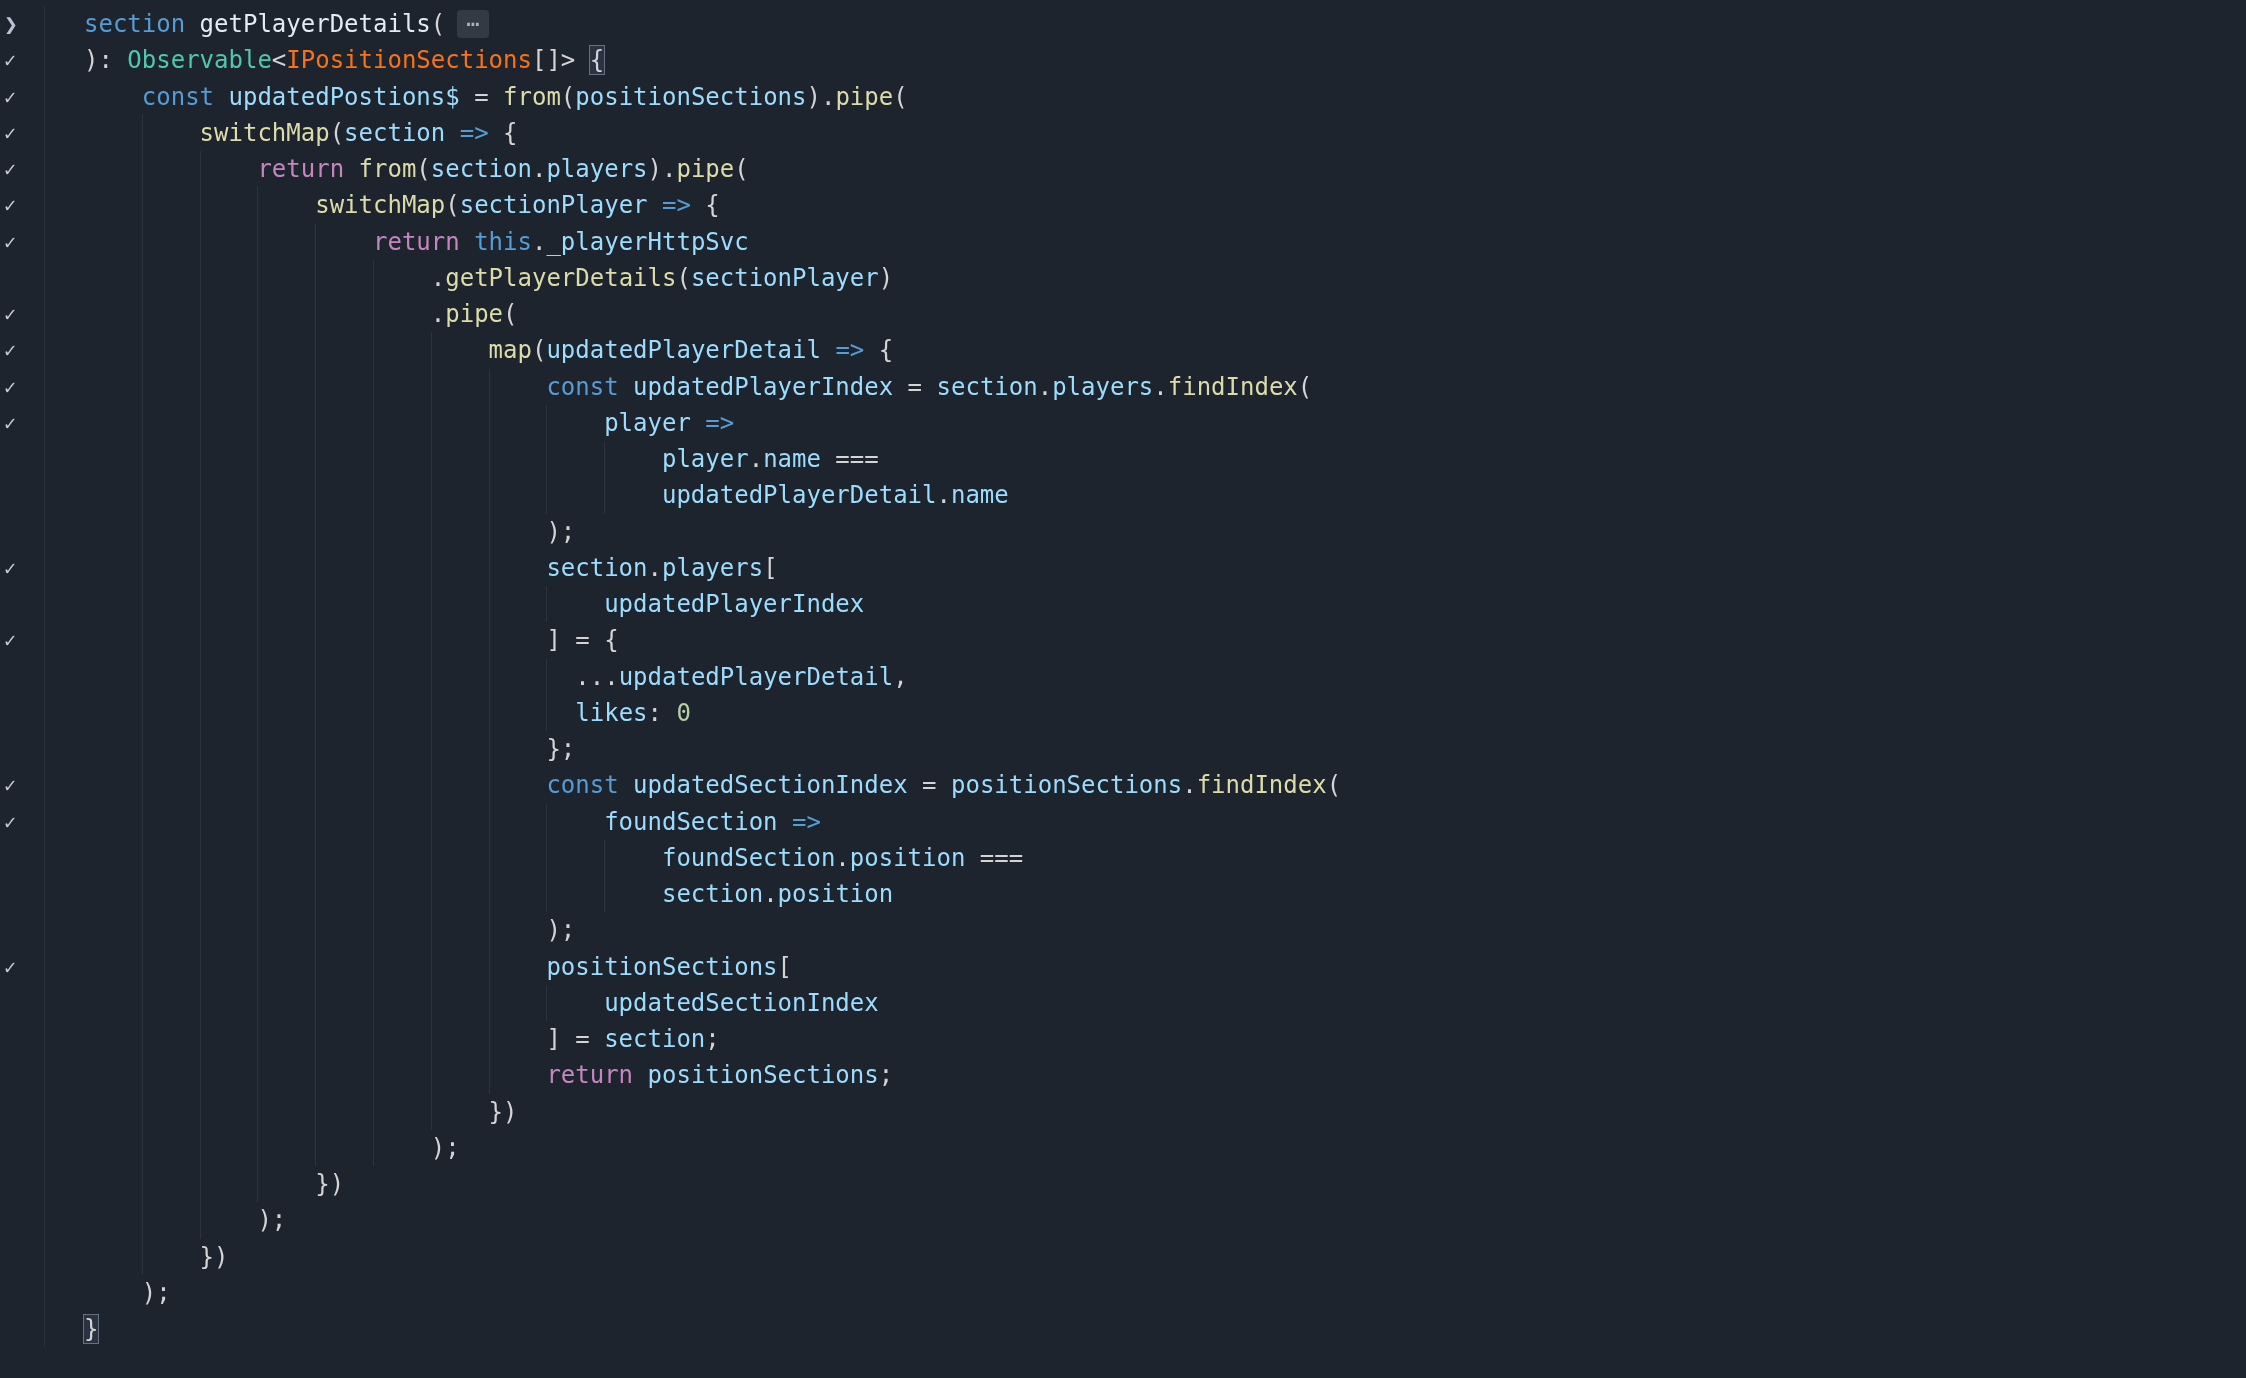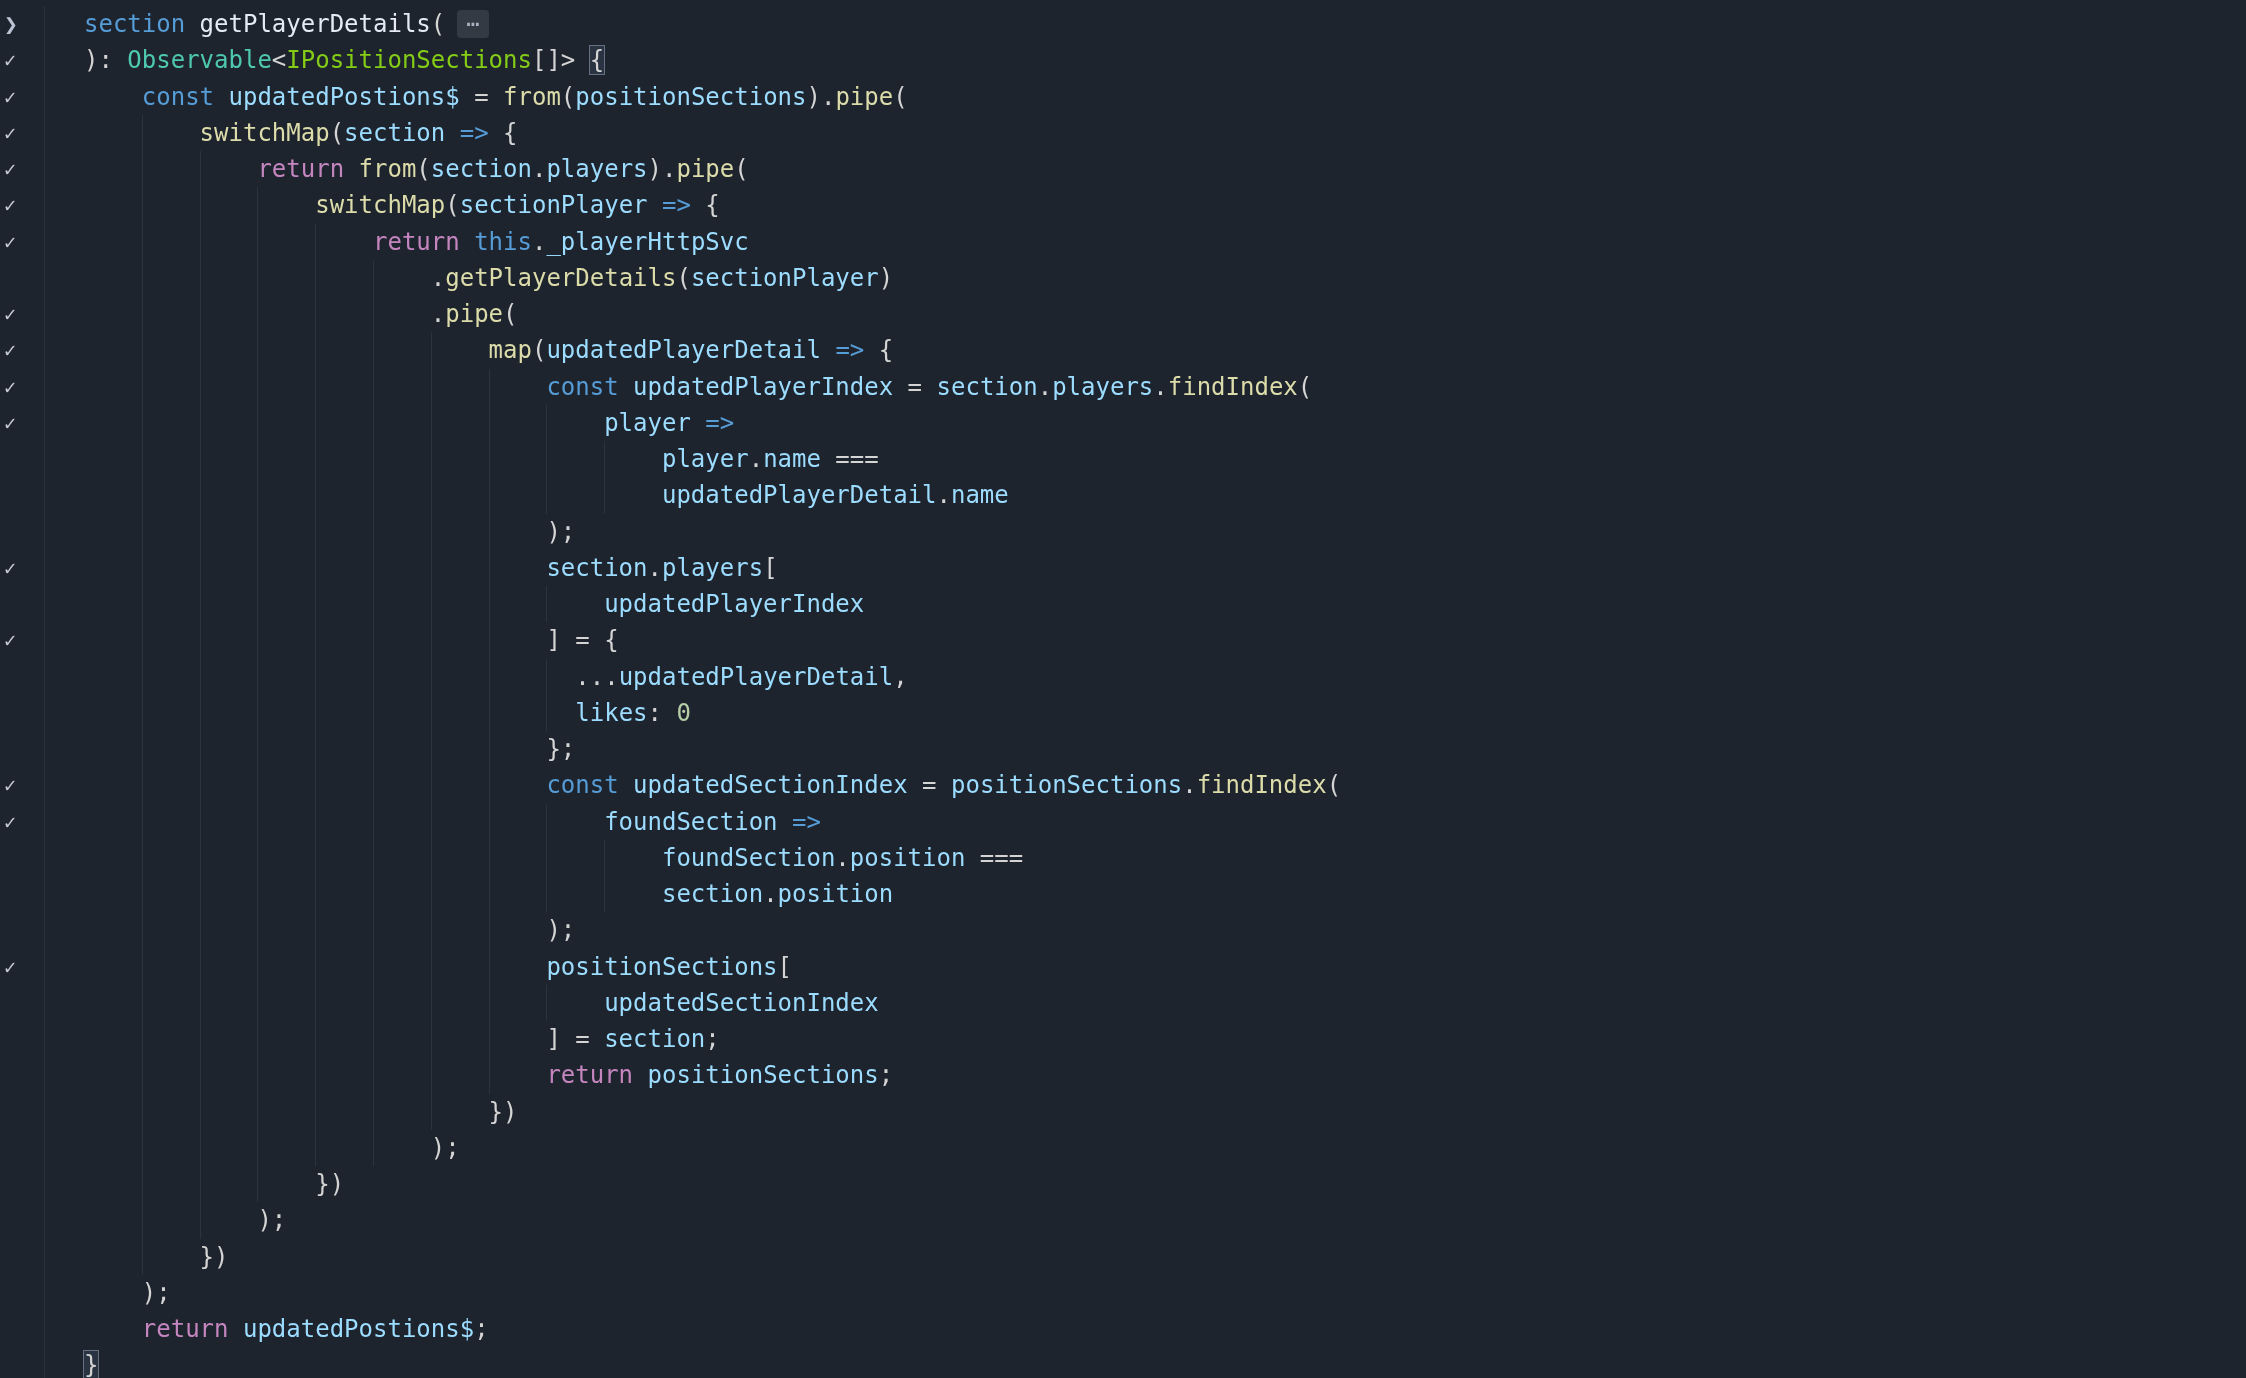--- a/index.html
+++ b/index.html
@@ -43,21 +43,21 @@
 <body>
 
 <div class="editor">
   <div>
       <div class="line">
         <div class="gutter chevron">❯</div>
         <div class="code"><span><span style="color: rgb(86, 156, 214);">section </span><span style="color: rgb(228, 235, 247);">getPlayerDetails</span><span style="color: rgb(212, 212, 212);">(</span><span class="fold-badge">⋯</span></span></div>
       </div>
       <div class="line">
         <div class="gutter">✓</div>
-        <div class="code"><span><span style="color: rgb(212, 212, 212);">): </span><span style="color: rgb(78, 201, 176);">Observable</span><span style="color: rgb(212, 212, 212);">&lt;</span><span style="color: #84cc16;">IPositionSections</span><span style="color: rgb(212, 212, 212);">[]&gt; </span><span class="bracket-match">{</span></span></div>
+        <div class="code"><span><span style="color: rgb(212, 212, 212);">): </span><span style="color: rgb(78, 201, 176);">Observable</span><span style="color: rgb(212, 212, 212);">&lt;</span><span style="color: #f97316;">IPositionSections</span><span style="color: rgb(212, 212, 212);">[]&gt; </span><span class="bracket-match">{</span></span></div>
       </div>
       <div class="line">
         <div class="gutter">✓</div>
         <div class="code"><span>    <span style="color: rgb(86, 156, 214);">const</span><span style="color: rgb(212, 212, 212);"> </span><span style="color: rgb(156, 220, 254);">updatedPostions$</span><span style="color: rgb(212, 212, 212);"> = </span><span style="color: rgb(220, 220, 170);">from</span><span style="color: rgb(212, 212, 212);">(</span><span style="color: rgb(156, 220, 254);">positionSections</span><span style="color: rgb(212, 212, 212);">).</span><span style="color: rgb(220, 220, 170);">pipe</span><span style="color: rgb(212, 212, 212);">(</span></span></div>
       </div>
       <div class="line">
         <div class="gutter">✓</div>
         <div class="code"><div class="guide" style="left: calc(4ch + 39px);"></div><span>        <span style="color: rgb(220, 220, 170);">switchMap</span><span style="color: rgb(212, 212, 212);">(</span><span style="color: rgb(156, 220, 254);">section</span><span style="color: rgb(212, 212, 212);"> </span><span style="color: rgb(86, 156, 214);">=&gt;</span><span style="color: rgb(212, 212, 212);"> {</span></span></div>
       </div>
       <div class="line">
@@ -183,20 +183,16 @@
       <div class="line">
         <div class="gutter"></div>
         <div class="code"><div class="guide" style="left: calc(4ch + 39px);"></div><span>        <span style="color: rgb(212, 212, 212);">})</span></span></div>
       </div>
       <div class="line">
         <div class="gutter"></div>
         <div class="code"><span>    <span style="color: rgb(212, 212, 212);">);</span></span></div>
       </div>
       <div class="line">
         <div class="gutter"></div>
-        <div class="code"><span>    <span style="color: rgb(197, 134, 192);">return</span><span style="color: rgb(212, 212, 212);"> </span><span style="color: rgb(156, 220, 254);">updatedPostions$</span><span style="color: rgb(212, 212, 212);">;</span></span></div>
-      </div>
-      <div class="line">
-        <div class="gutter"></div>
         <div class="code"><span><span class="bracket-match">}</span></span></div>
       </div>
     </div>
 </div>
 
 </body></html>

